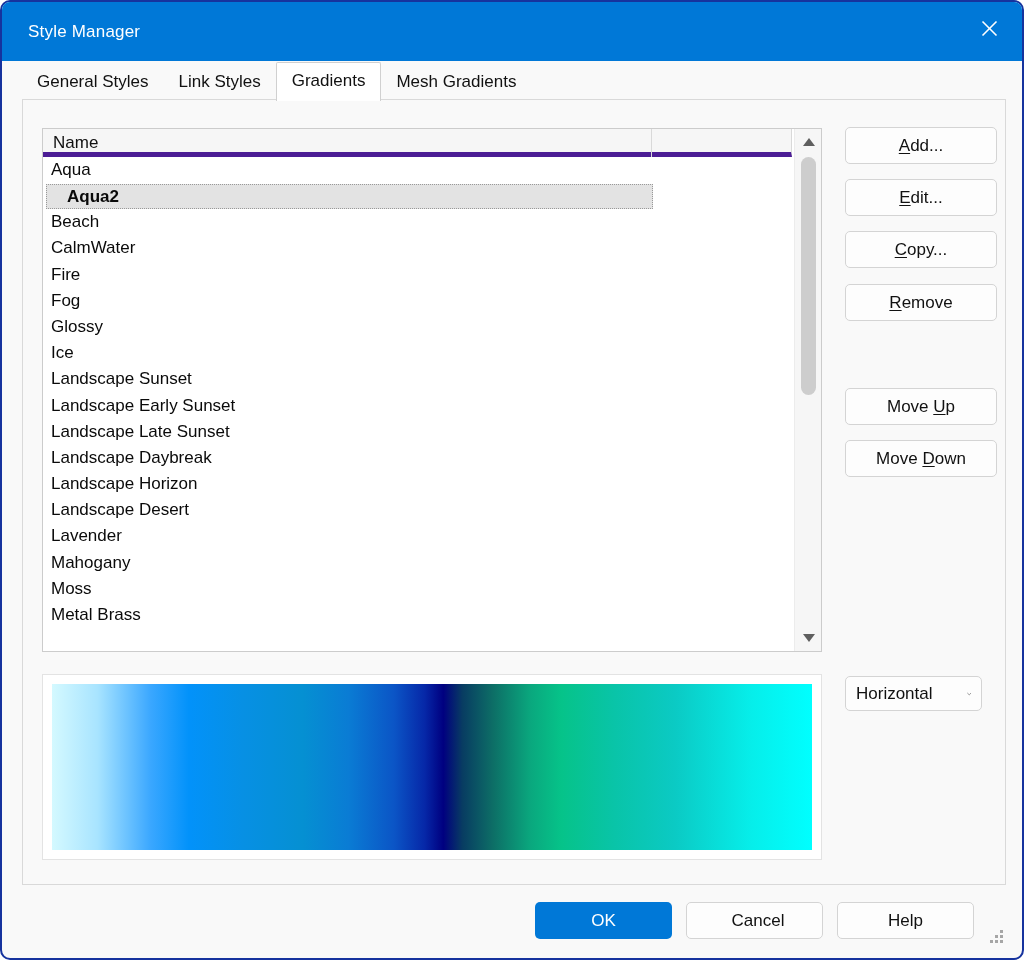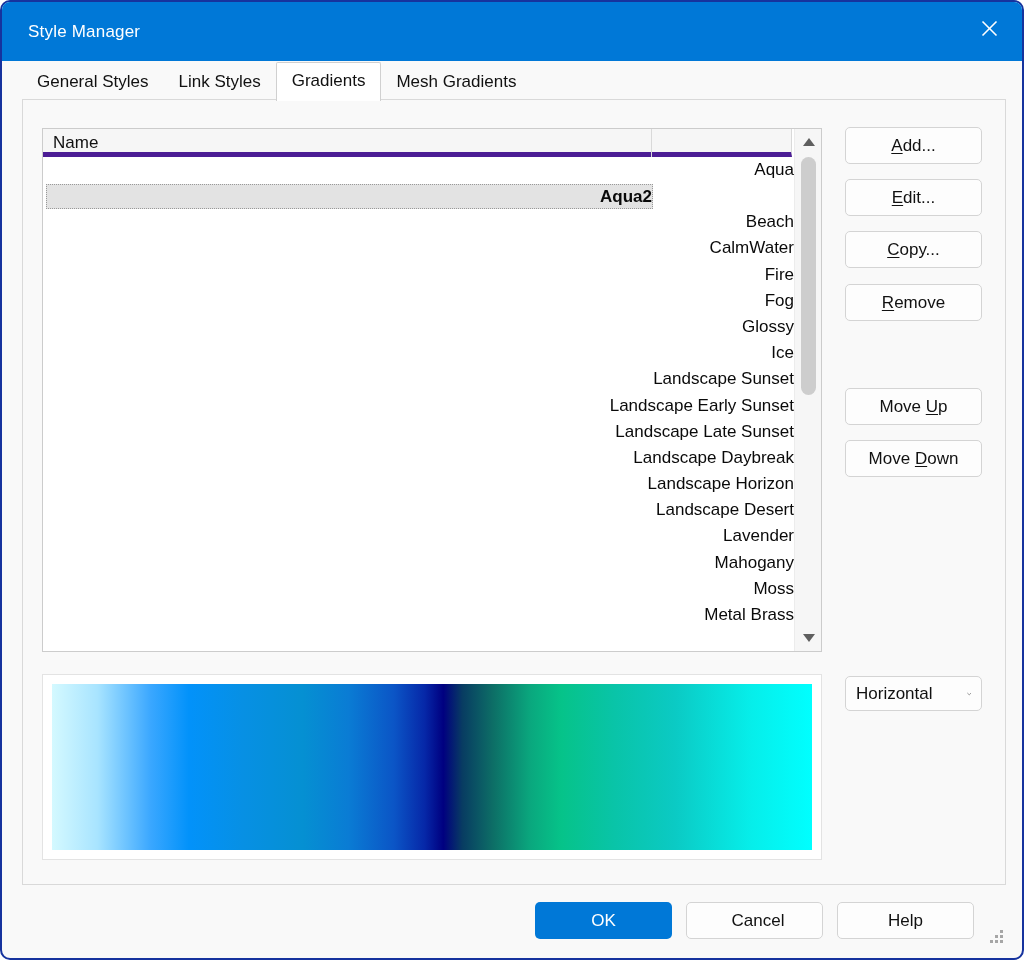--- a/index.html
+++ b/index.html
@@ -27,21 +27,21 @@
     border:1px solid #d9d9d9; background:#f9f9f9; }
 
   
   .listbox { position:absolute; left:40px; top:126px; width:780px; height:524px;
     background:#ffffff; border:1px solid #cccccc; overflow:hidden; }
   .list-header { position:absolute; left:0; top:0; width:749px; height:28px;
     background:#f6f6f6; border-bottom:5px solid #4c1d95; border-right:1px solid #d9d9d9; }
   .list-header .col-name { position:absolute; left:0; top:0; width:609px; height:28px;
     line-height:27px; padding-left:10px; font-size:17px; color:#111;
     border-right:1px solid #d9d9d9; }
-  .rows { position:absolute; left:0; top:28px; width:751px; bottom:0; overflow:hidden;text-align:right; }
+  .rows { position:absolute; left:0; top:28px; width:751px; bottom:0; overflow:hidden; }
   .row { height:26.2px; line-height:26.2px; font-size:17px; color:#0a0a0a; cursor:default; }
   .row .row-label { padding-left:8px; }
   .row.selected { height:25px; line-height:24px; margin:1px 0 0 3px; width:607px;
     background:#e3e3e3; border:1px dotted #999999; }
   .row.selected .row-label { padding-left:20px;font-weight:bold; }
 
   
   .scrollbar { position:absolute; right:0; top:0; width:27px; height:100%;
     background:#f6f6f6; border-left:1px solid #ececec; }
   .sb-arrow { position:absolute; left:0; width:27px; height:22px; display:flex;
@@ -52,21 +52,21 @@
     border-right:6px solid transparent; border-bottom:8px solid #5f5f5f; }
   .tri-down { width:0; height:0; border-left:6px solid transparent;
     border-right:6px solid transparent; border-top:8px solid #5f5f5f; }
   .sb-thumb { position:absolute; left:6px; top:28px; width:15px; height:238px;
     background:#cdcdcd; border-radius:8px; cursor:pointer; }
 
   
   .btn { font-family:inherit; font-size:17px; color:#111; background:#fdfdfd;
     border:1px solid #d4d4d4; border-radius:5px; cursor:pointer; }
   .side-col { position:absolute; left:843px; top:0; width:137px; height:700px; }
-  .side-btn { position:absolute; left:0; width:137px; height:37px; }
+  .side-btn { position:absolute; left:0; width:152px; height:37px; }
   .mnemonic { text-decoration:underline; text-underline-offset:2px; }
 
   
   .preview-box { position:absolute; left:40px; top:672px; width:780px; height:186px;
     background:#ffffff; border:1px solid #e3e3e3; }
   .preview-gradient { position:absolute; left:9px; top:9px; right:9px; bottom:9px; }
 
   
   .dropdown { position:absolute; left:843px; top:674px; width:137px; height:35px;
     background:#fdfdfd; border:1px solid #d4d4d4; border-radius:5px;

